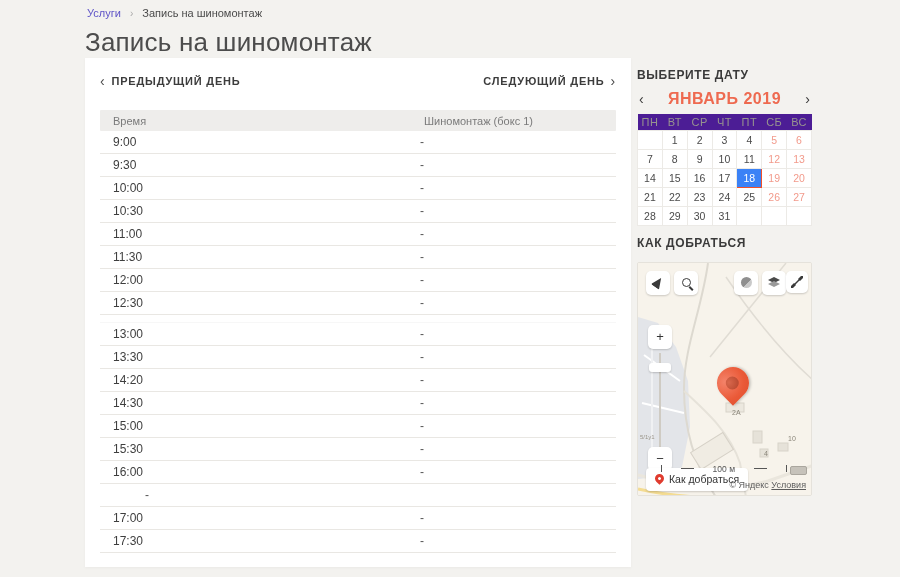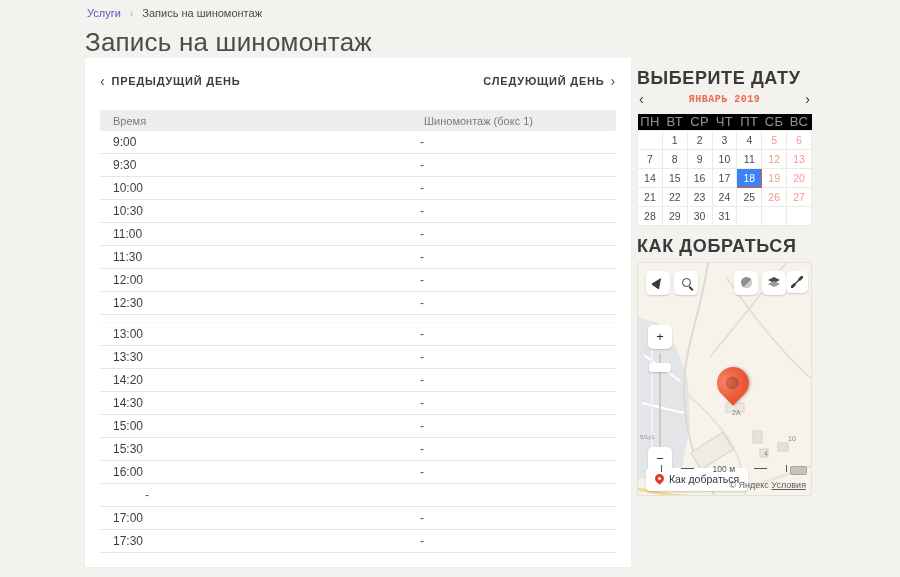--- a/index.html
+++ b/index.html
@@ -45,29 +45,29 @@
     display:flex; height:23px; align-items:center;
     border-bottom:1px solid #e9e7e3; font-size:12px; color:#3e3e3e;
   }
   .tgroup .row .c1 { width:275px; padding-left:13px; }
   .tgroup .row .c2 { flex:1; padding-left:45px; color:#555; }
   .tgroup.second { margin-top:8px; box-shadow:0 -1px 0 rgba(0,0,0,.03); }
 
   
   .side { position:absolute; left:637px; top:58px; width:175px; }
   .side h2 {
-    font-size:18px; font-weight:700; color:#3a3a3a; letter-spacing:.6px;
+    font-size:12px; font-weight:700; color:#3a3a3a; letter-spacing:.6px;
     padding-top:10px; height:28px;
   }
   .cal-nav { display:flex; justify-content:space-between; align-items:center; height:18px; margin-top:4px; }
   .cal-nav .arrow { font-size:14px; color:#3a3a3a; cursor:pointer; line-height:1; padding:0 2px; }
-  .cal-nav .month { font-size:10px; font-weight:700; letter-spacing:.5px; color:#ee6a50;font-family:Liberation Mono, monospace; }
+  .cal-nav .month { font-size:16px; font-weight:700; letter-spacing:.5px; color:#ee6a50; }
   table.cal { border-collapse:collapse; width:175px; margin-top:6px; table-layout:fixed; }
   table.cal th {
-    background:#000000; font-size:13px; font-weight:400; color:#97948f;
+    background:#4c1d95; font-size:11px; font-weight:400; color:#97948f;
     height:16px; letter-spacing:.4px;
   }
   table.cal td {
     background:#fff; border:1px solid #eceae6; height:19px;
     text-align:center; font-size:10.5px; color:#4a4a4a; cursor:pointer;
   }
   table.cal td.empty { cursor:default; }
   table.cal td.weekend { color:#f29a8b; }
   table.cal td.selected { background:#3b82f6; color:#fff; border-color:#f0512b; }
 

